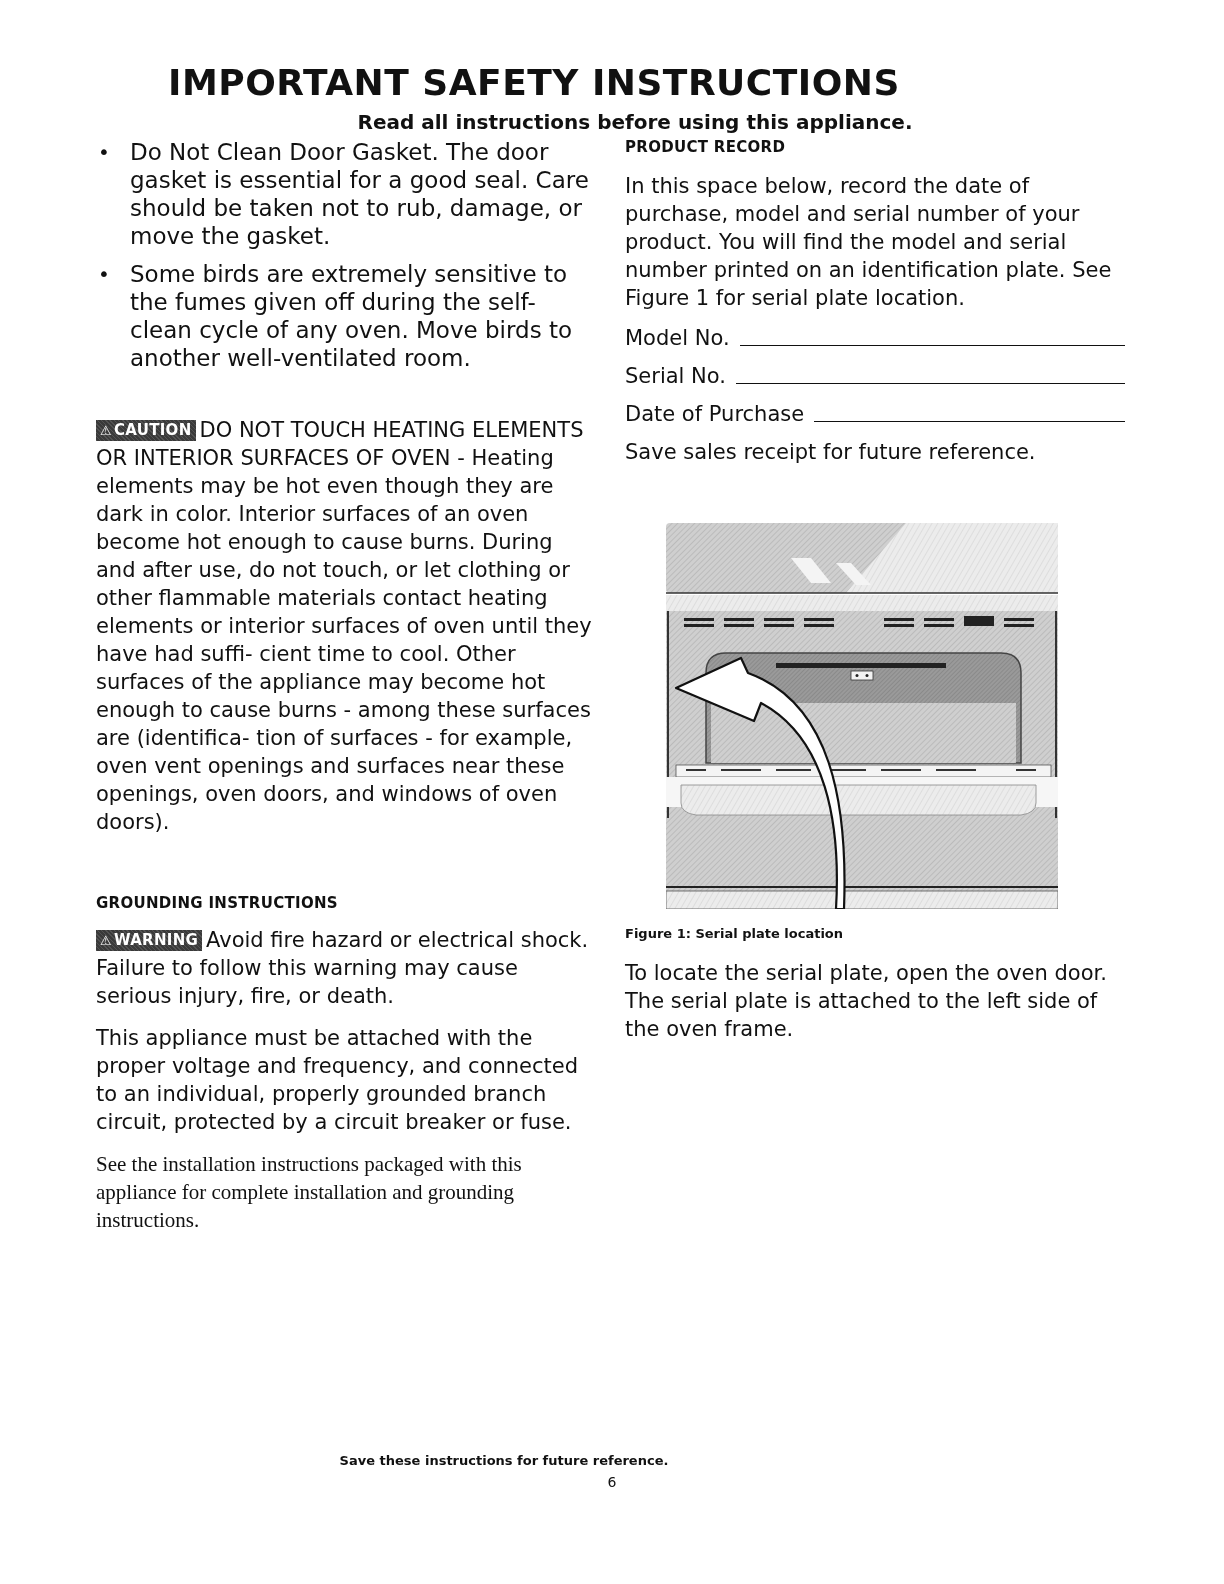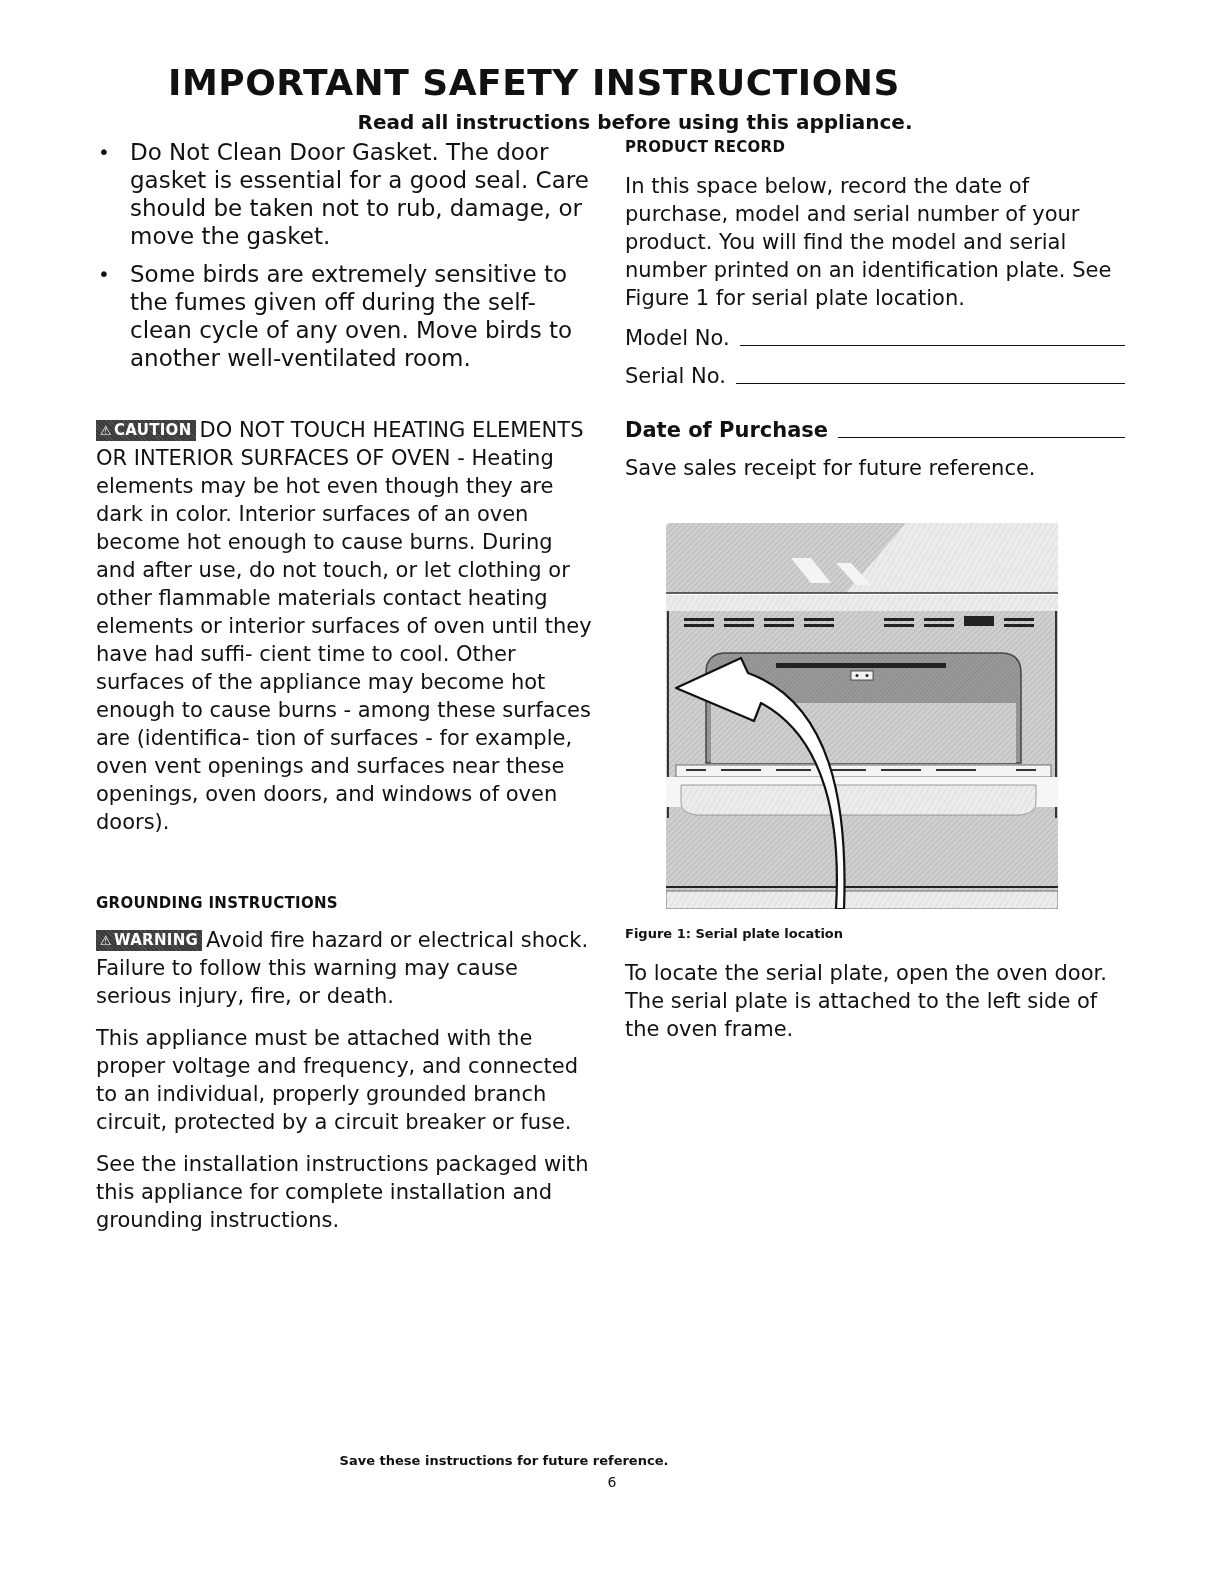--- a/index.html
+++ b/index.html
@@ -39,36 +39,36 @@
     <span class="badge"><span class="tri">⚠</span><span>CAUTION</span></span><span>DO NOT TOUCH HEATING ELEMENTS OR INTERIOR SURFACES OF OVEN</span><span> - Heating elements may be hot even though they are dark in color. Interior surfaces of an oven become hot enough to cause burns. During and after use, do not touch, or let clothing or other flammable materials contact heating elements or interior surfaces of oven until they have had suffi- cient time to cool. Other surfaces of the appliance may become hot enough to cause burns - among these surfaces are (identifica- tion of surfaces - for example, oven vent openings and surfaces near these openings, oven doors, and windows of oven doors).</span>
   </p>
 
   <p class="section-head" style="margin-top:58px;">GROUNDING INSTRUCTIONS</p>
 
   <p class="body-text" style="margin-top:14px;">
     <span class="badge"><span class="tri">⚠</span><span>WARNING</span></span><span>Avoid fire hazard or electrical shock. Failure to follow this warning may cause serious injury, fire, or death.</span>
   </p>
 
   <p class="body-text" style="margin-top:14px;">This appliance must be attached with the proper voltage and frequency, and connected to an individual, properly grounded branch circuit, protected by a circuit breaker or fuse.</p>
-  <p class="body-text" style="margin-top:14px;">See the installation instructions packaged with this appliance for complete installation and grounding instructions.</p>
+  <p class="body-text" style="margin-top:14px;font-family:Liberation Serif, serif;">See the installation instructions packaged with this appliance for complete installation and grounding instructions.</p>
 </div>
 
 <div class="col-right">
   <p class="section-head">PRODUCT RECORD</p>
   <p class="body-text" style="margin-top:16px;">In this space below, record the date of purchase, model and serial number of your product. You will find the model and serial number printed on an identification plate. See Figure 1 for serial plate location.</p>
 
   <div class="field-row" style="margin-top:12px;">
     <span>Model No.</span>
     <span class="line"></span>
   </div>
   <div class="field-row" style="margin-top:10px;justify-content:space-between;">
     <span>Serial No.</span>
     <span class="line"></span>
   </div>
-  <div class="field-row" style="margin-top:26px;font-weight:bold;">
+  <div class="field-row" style="margin-top:10px;">
     <span>Date of Purchase</span>
     <span class="line"></span>
   </div>
   <p class="body-text" style="margin-top:10px;">Save sales receipt for future reference.</p>
 </div>
 
 <div class="figure">
   <svg width="392" height="386" viewBox="0 0 392 386" xmlns="http://www.w3.org/2000/svg">
     <defs>
       <pattern id="hatch" width="4" height="4" patternUnits="userSpaceOnUse" patternTransform="rotate(45)">

